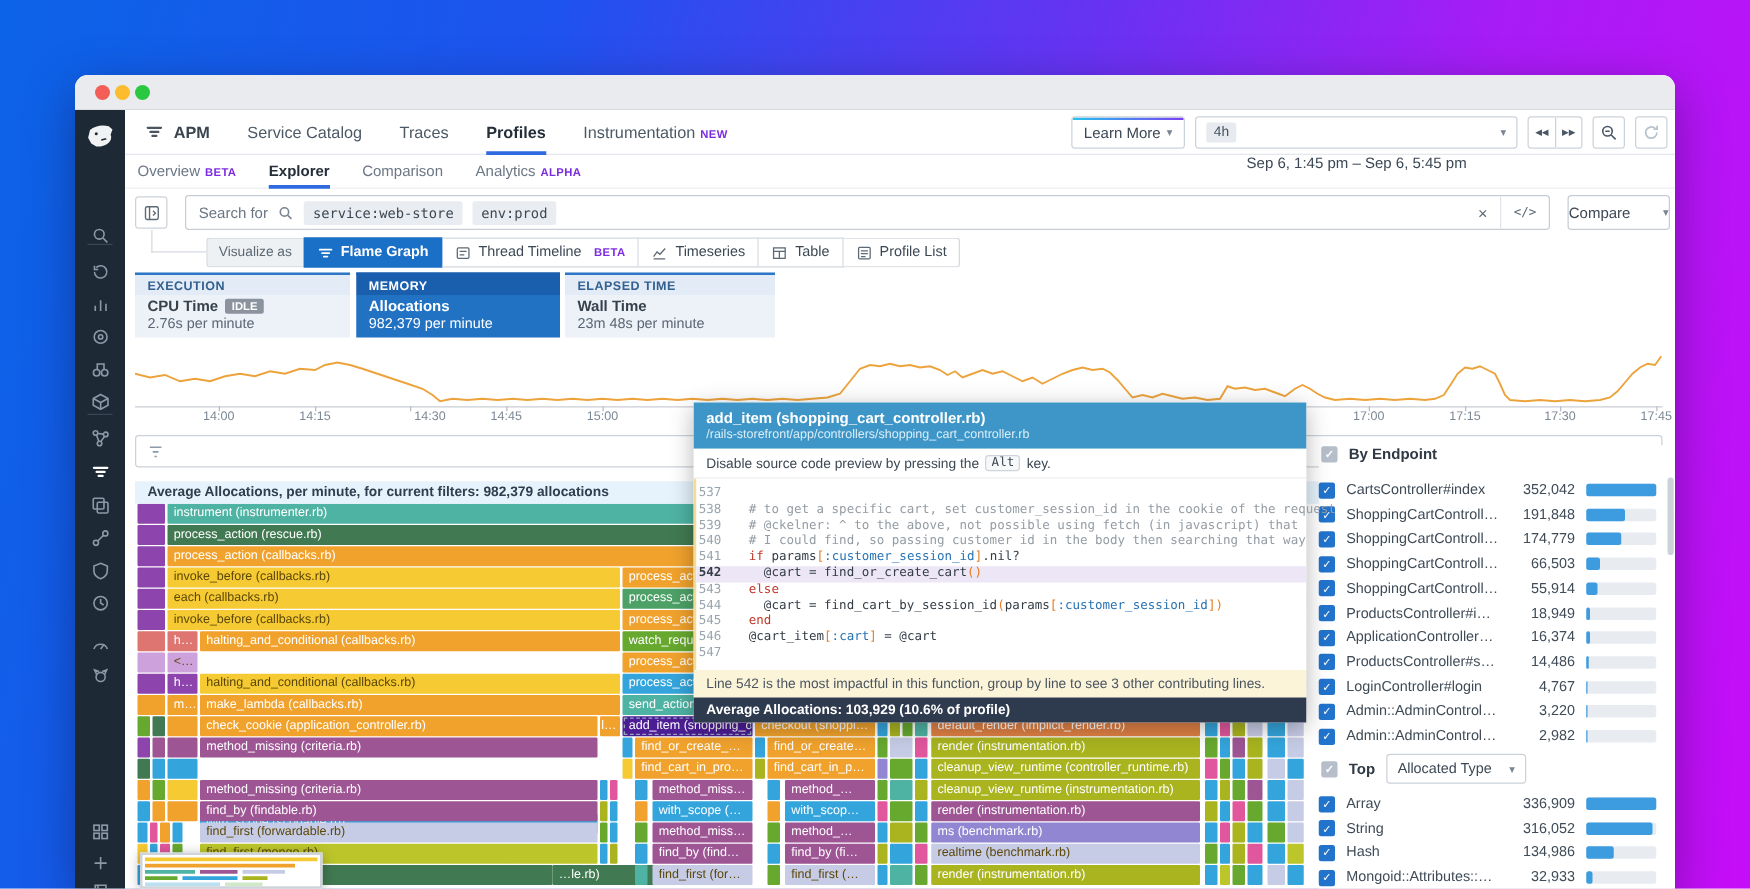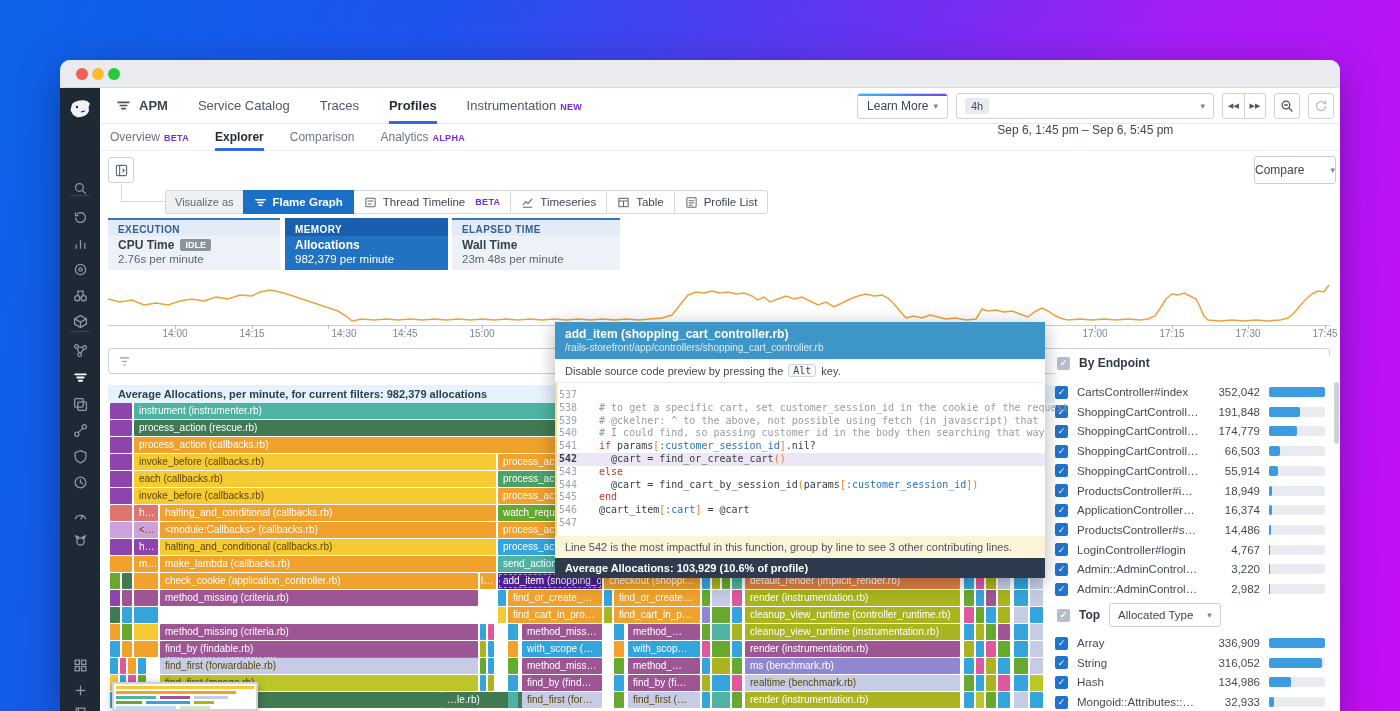--- a/index.html
+++ b/index.html
@@ -311,20 +311,37 @@
         </div>
 
       <div class="toolbar" style="width:1228px">
         <div class="sqbtn" style="width:26px;height:26px">
           <svg width="13" height="13" viewBox="0 0 14 14" fill="none" stroke="#5c6873" stroke-width="1.2">
             <rect x="1.5" y="1.5" width="11" height="11" rx="1.5"></rect>
               <line x1="5" y1="1.5" x2="5" y2="12.5"></line>
               <path d="M8 5l2 2-2 2"></path>
             </svg>
         </div>
+        <div class="searchbox">
+          <span class="search-lbl">Search for</span>
+          <span class="fi">
+            <svg width="13" height="13" viewBox="0 0 14 14" fill="none" stroke="#7a8591" stroke-width="1.4">
+              <circle cx="6" cy="6" r="3.6"></circle>
+                <line x1="8.8" y1="8.8" x2="12" y2="12"></line>
+              </svg>
+          </span>
+          <div id="search-tags" style="display:flex">
+              <div class="tag">service:web-store</div>
+              <div class="tag">env:prod</div>
+            </div>
+          <div class="sb-right">
+            <span class="xicon">×</span>
+            <span class="codeicon">&lt;/&gt;</span>
+          </div>
+        </div>
         <div class="comparebtn">
           <span>Compare</span>
             <span class="caret">▾</span>
         </div>
       </div>
       <div class="connector" style="left:21px;top:96px;width:1px;height:18px"></div>
       <div class="connector" style="left:21px;top:113px;width:44px;height:1px"></div>
 
       <div class="vizrow">
         <div class="vizlabel">Visualize as</div>
@@ -471,21 +488,20 @@
           </div>
           <div class="frow" style="top: 102px;">
             <div class="seg" style="left: 2px; width: 22px; background: rgb(223, 117, 112);"></div>
             <div class="seg" style="left: 26px; width: 24px; background: rgb(223, 117, 112);">h…</div>
             <div class="seg" style="left: 52px; width: 336px; background: rgb(240, 162, 45);">halting_and_conditional (callbacks.rb)</div>
             <div class="seg" style="left: 390px; width: 547px; background: rgb(103, 169, 47);">watch_reques…</div>
           </div>
           <div class="frow" style="top: 119px;">
             <div class="seg dk" style="left: 2px; width: 22px; background: rgb(205, 162, 220);"></div>
             <div class="seg dk" style="left: 26px; width: 24px; background: rgb(205, 162, 220);">&lt;…</div>
-            <div class="seg" style="left: 52px; width: 336px; background: rgb(240, 162, 45);">&lt;module:Callbacks&gt; (callbacks.rb)</div>
             <div class="seg" style="left: 390px; width: 547px; background: rgb(240, 162, 45);">process_actio…</div>
           </div>
           <div class="frow" style="top: 136px;">
             <div class="seg" style="left: 2px; width: 22px; background: rgb(142, 68, 173);"></div>
             <div class="seg" style="left: 26px; width: 24px; background: rgb(142, 68, 173);">h…</div>
             <div class="seg dk" style="left: 52px; width: 336px; background: rgb(246, 202, 50);">halting_and_conditional (callbacks.rb)</div>
             <div class="seg" style="left: 390px; width: 547px; background: rgb(52, 165, 220);">process_actio…</div>
           </div>
           <div class="frow" style="top: 153px;">
             <div class="seg" style="left: 2px; width: 22px; background: rgb(240, 162, 45);"></div>

